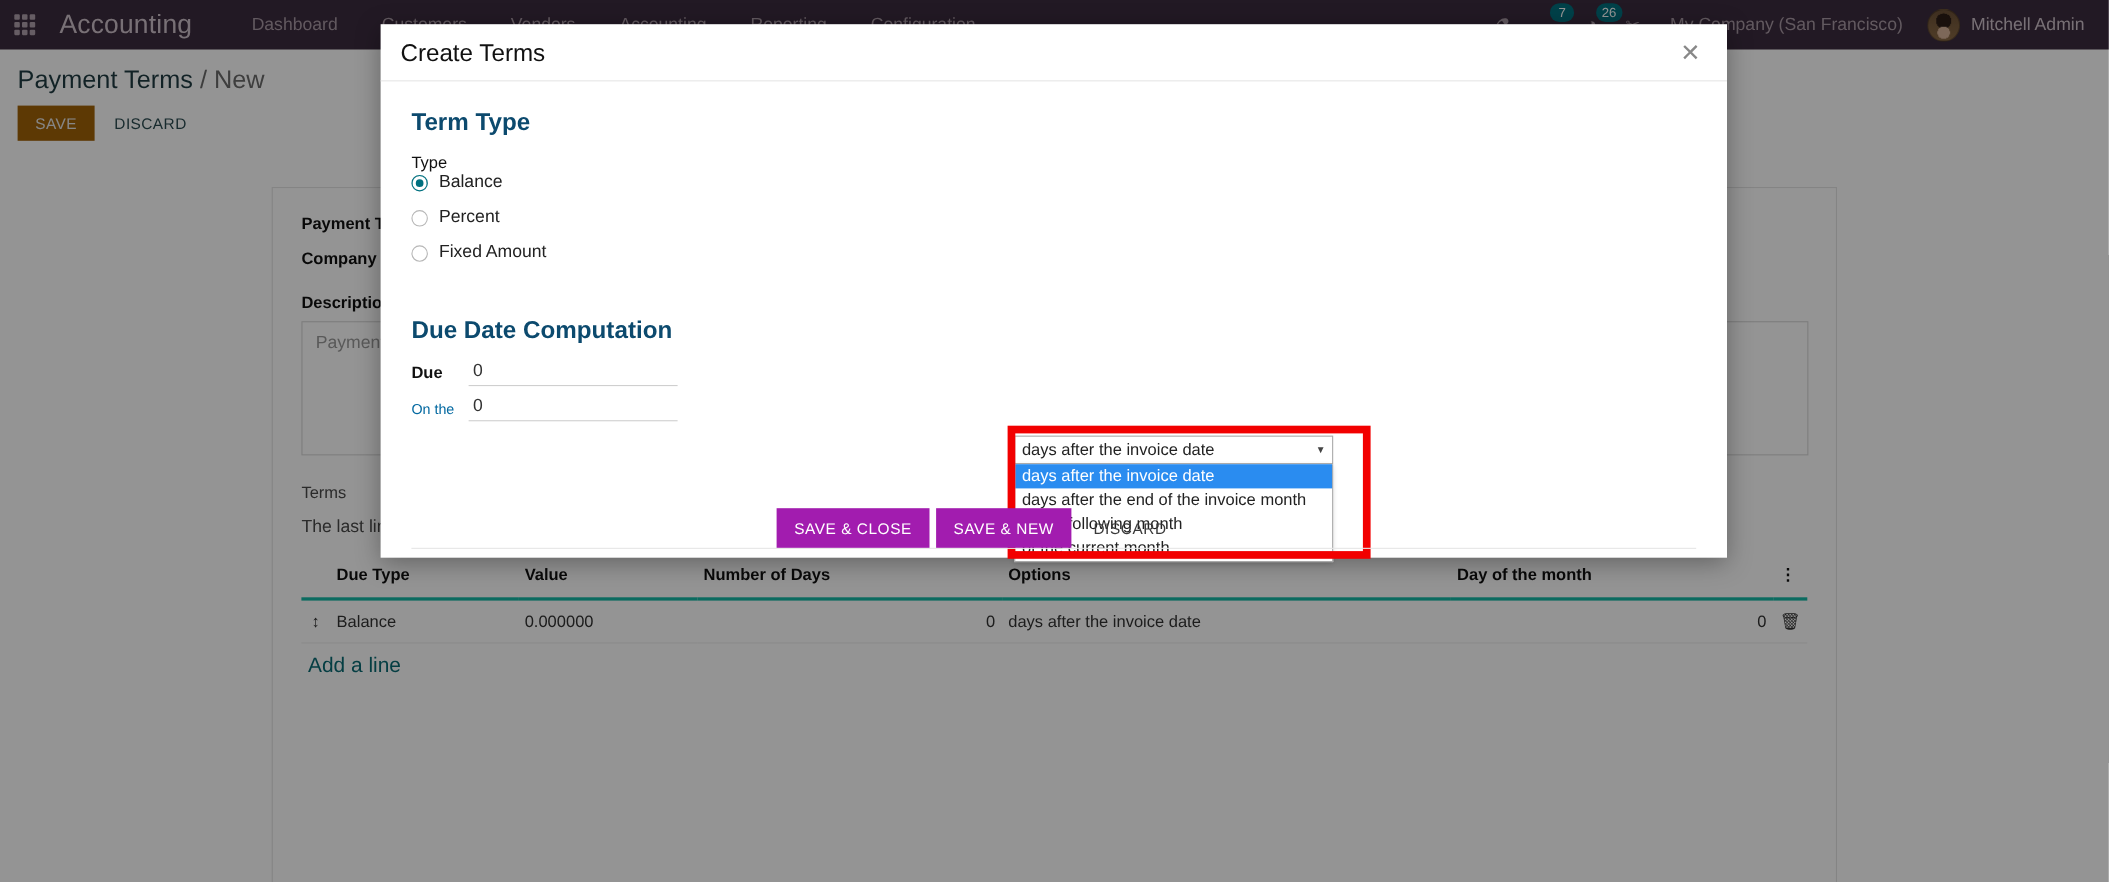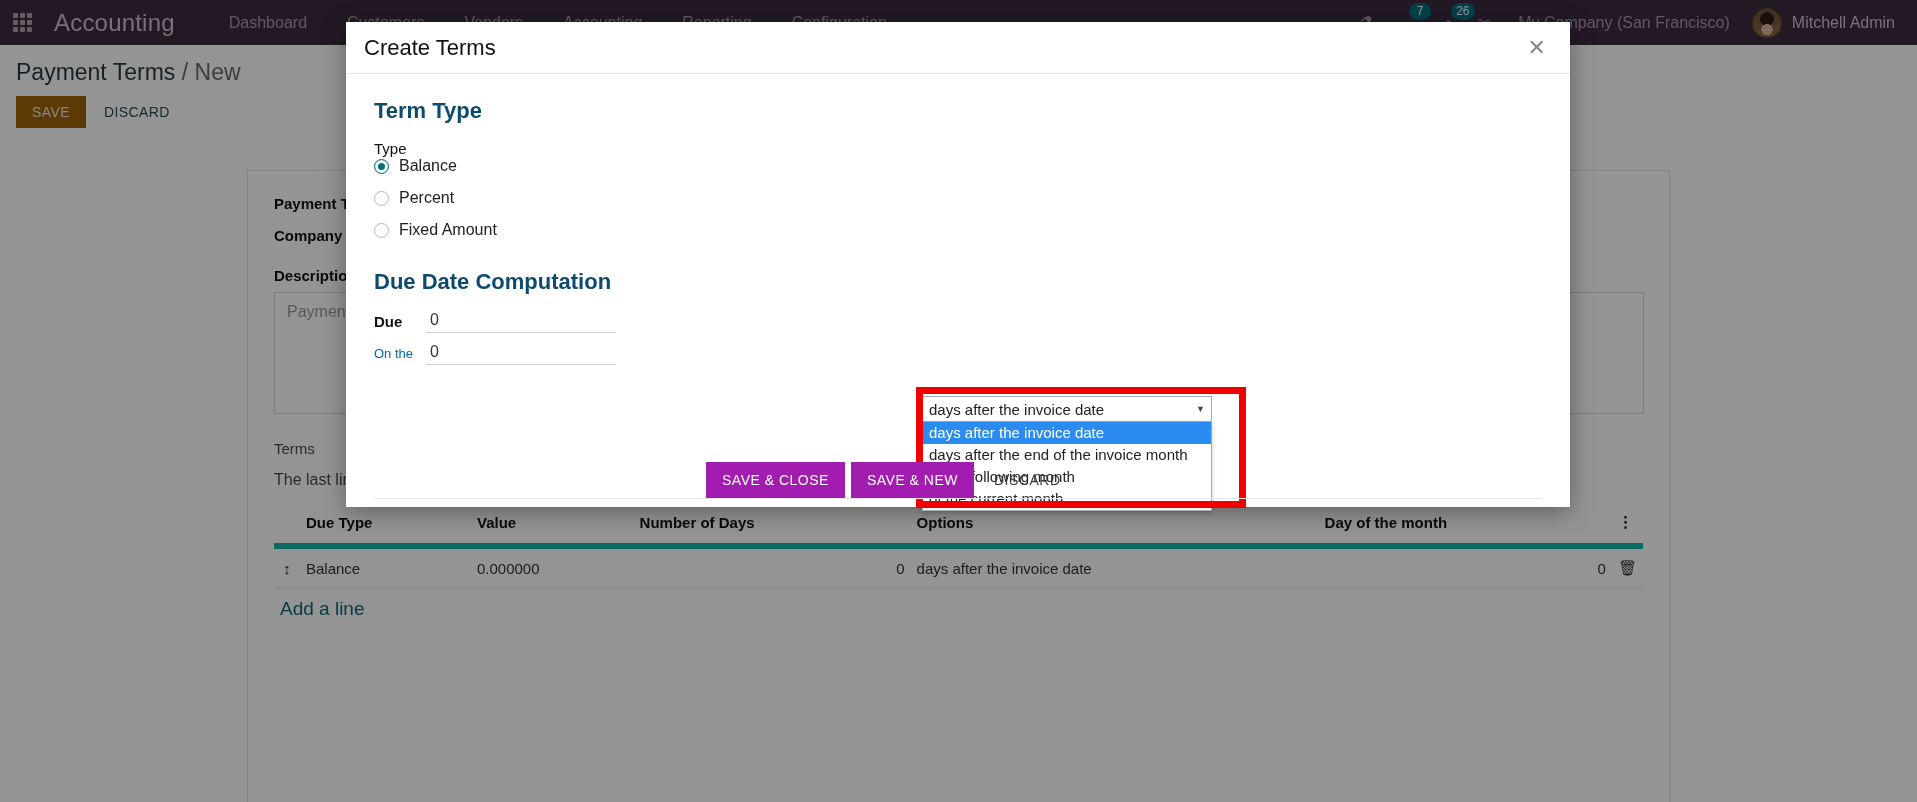--- a/index.html
+++ b/index.html
@@ -85,21 +85,21 @@
   .desc-label { font-size: 15px; color: #111; font-weight: 700; margin-top: 18px; }
   .desc-box {
     margin-top: 8px; border: 1px solid #d8d8d8; height: 122px; width: 1370px;
     padding: 10px 12px; color: #9a9a9a; font-size: 16px;
   }
   .terms-label { font-size: 15px; color: #4a4a4a; margin-top: 26px; }
   .terms-hint { font-size: 16px; color: #4a4a4a; margin-top: 14px; }
   table.terms { width: 100%; border-collapse: collapse; margin-top: 18px; font-size: 15px; }
   table.terms th {
     text-align: left; font-weight: 700; color: #111; padding: 6px 6px 12px 6px;
-    border-bottom: 6px solid #14b8a6;
+    border-bottom: 3px solid #14b8a6;
   }
   table.terms td { padding: 10px 6px; color: #333; border-bottom: 1px solid #ededed; }
   .num { text-align: right; margin-top: 12px; }
   .handle { color: #9b9b9b; width: 24px; text-align: center; cursor: grab; }
   .addline { color: #0a6b74; font-size: 19px; padding: 10px 6px; cursor: pointer; display: inline-block; }
   .optcol { width: 28px; text-align: center; color: #444; cursor: pointer; }
 
   
   #backdrop { position: absolute; inset: 0; background: rgba(0,0,0,.42); }
 
@@ -123,21 +123,21 @@
   .row-label { width: 178px; font-size: 15px; color: #111; padding-top: 2px; }
   .radio-col { display: flex; flex-direction: column; gap: 14px; }
   .radio-item { display: flex; align-items: center; gap: 10px; cursor: pointer; }
   .radio {
     width: 15px; height: 15px; border-radius: 50%; border: 1px solid #b7b7b7;
     background: #fff; flex: 0 0 auto;
   }
   .radio.on { border: 1px solid #00707f; box-shadow: inset 0 0 0 3px #fff, inset 0 0 0 9px #00707f; }
   .radio-label { font-size: 16px; color: #222; }
 
-  .sec2 { margin-top: 30px; }
+  .sec2 { margin-top: 48px; }
   .due-row { display: flex; align-items: center; margin-bottom: 8px; }
   .due-lbl { font-size: 15px; font-weight: 700; color: #111; width: 52px; }
   .due-val {
     width: 190px; border-bottom: 1px solid #cfcfcf; font-size: 16px; color: #333;
     padding: 2px 4px 3px 4px; margin-right: 16px;
   }
   .onthe-lbl { font-size: 13px; font-weight: 400; color: #0369a1; width: 52px; }
   .onthe-val {
     width: 190px; border-bottom: 1px solid #cfcfcf; font-size: 16px; color: #333;
     padding: 2px 4px 3px 4px; margin-right: 16px;

